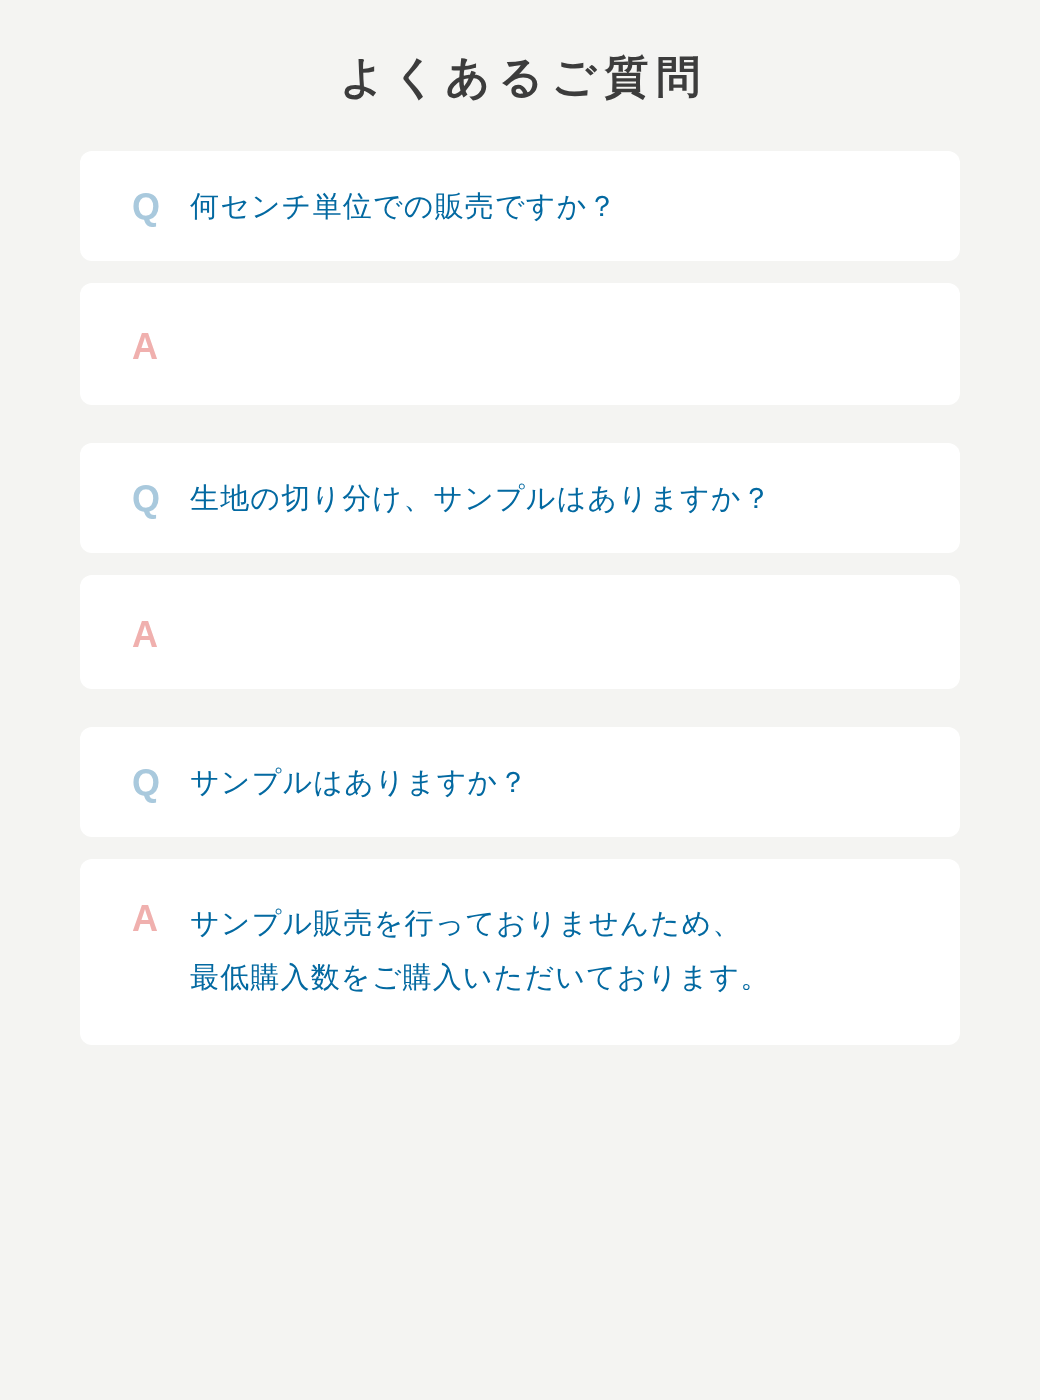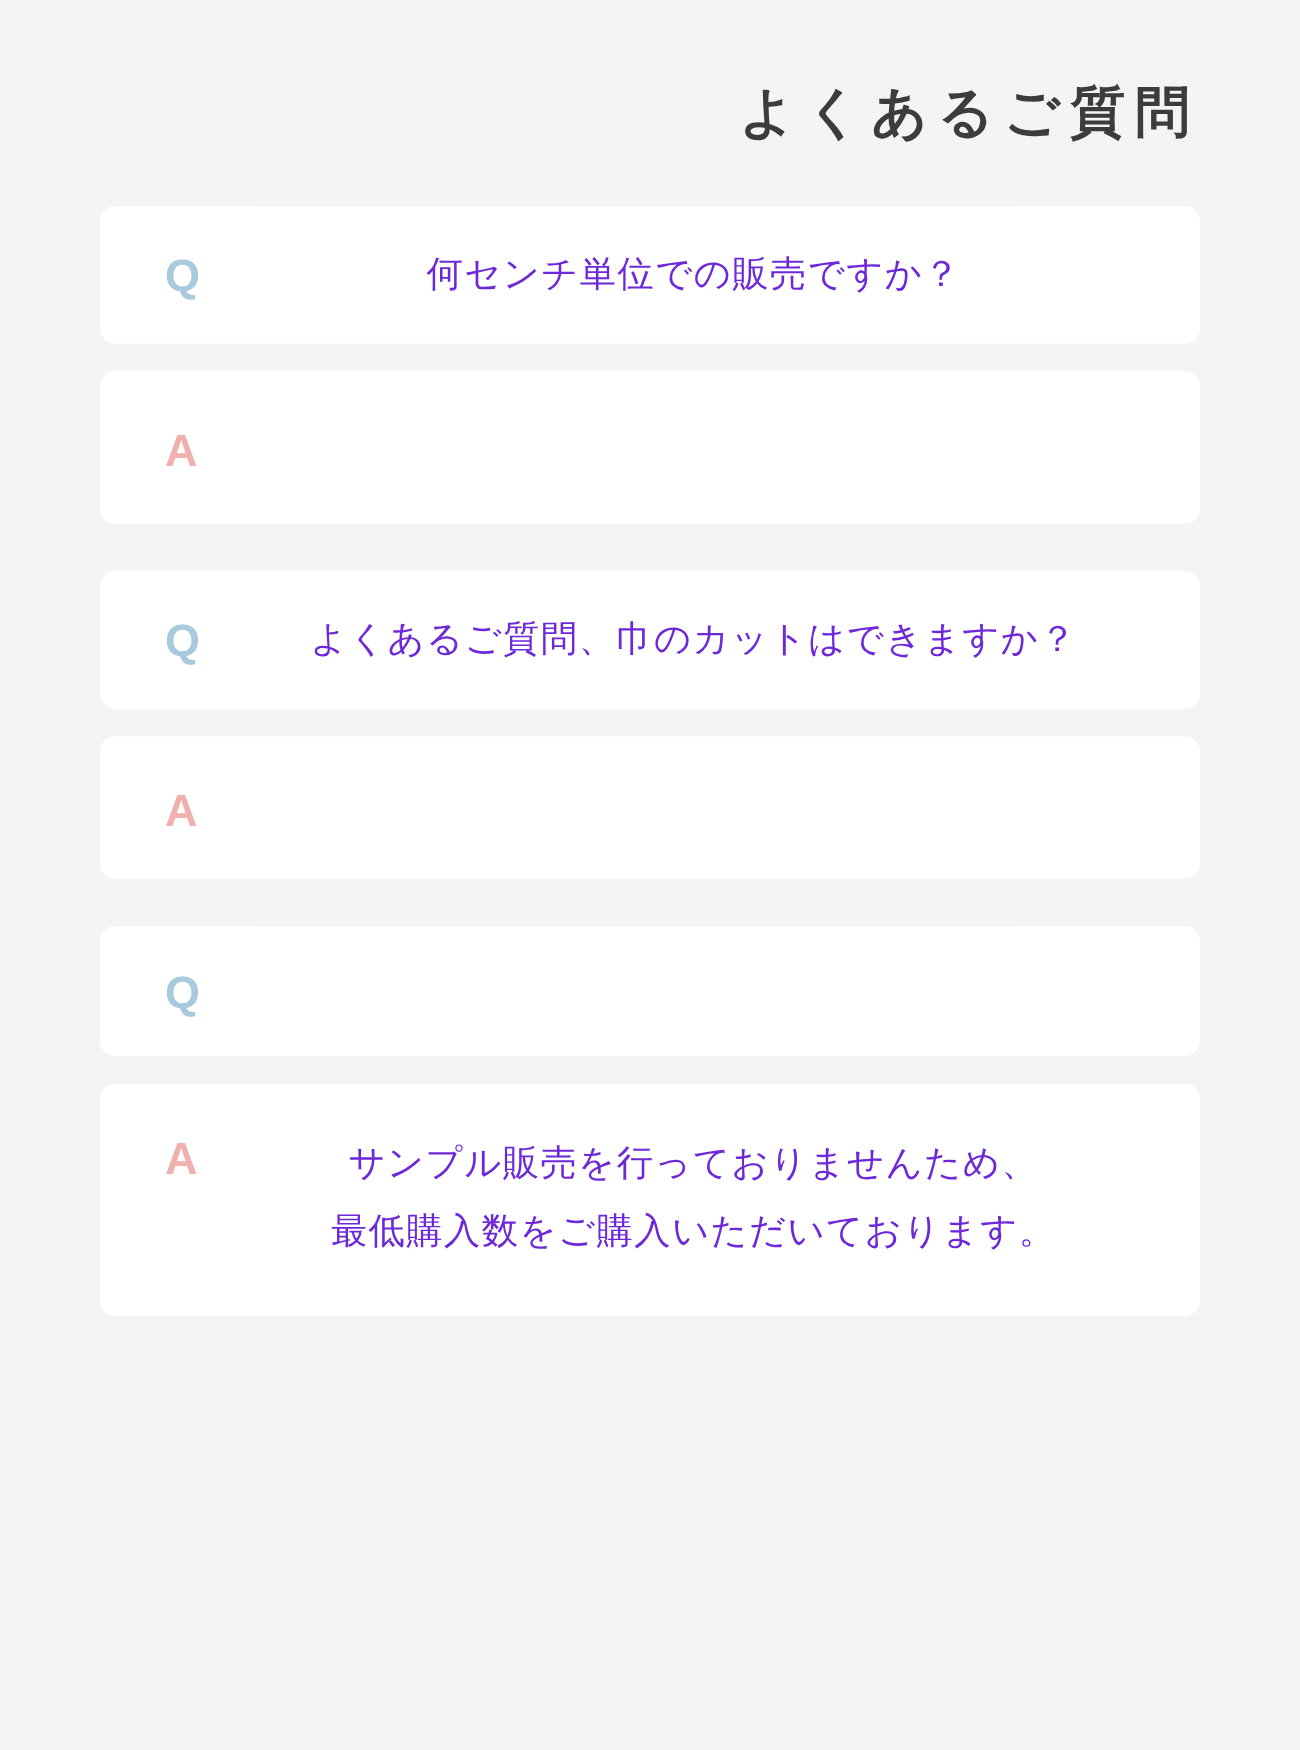--- a/index.html
+++ b/index.html
@@ -15,22 +15,22 @@
   }
   .page {
     position: relative;
     width: 1040px;
     height: 1400px;
     box-sizing: border-box;
     padding: 0 80px;
   }
   .page-title {
     margin: 0;
-    padding-top: 62px;
-    text-align: right;
+    padding-top: 48px;
+    text-align: center;
     font-size: 44px;
     line-height: 1.3;
     font-weight: 700;
     letter-spacing: 0.18em;
     color: #3c3c3c;
     text-indent: 0.18em;
   }
   .faq-list {
     margin-top: 46px;
     display: flex;
@@ -72,24 +72,23 @@
   .faq-card.q .marker {
     position: relative;
     top: 1px;
   }
   .faq-card.a .marker {
     position: relative;
     top: 4px;
   }
   .text {
     flex: 1 1 auto;
-    color: #6d28d9;
+    color: #0369a1;
     font-size: 29px;
     letter-spacing: 0.04em;
-    text-align: center;
   }
   .faq-card.q .text {
     line-height: 1.45;
   }
   .faq-card.a .text {
     line-height: 1.85;
     white-space: pre-line;
   }
 </style>
 </head>
@@ -105,29 +104,30 @@
       <span class="marker q-mark">Q</span>
       <span class="text">何センチ単位での販売ですか？</span>
     </div>
 
     <div class="faq-card a">
       <span class="marker a-mark">A</span>
     </div>
 
     <div class="faq-card q">
       <span class="marker q-mark">Q</span>
-      <span class="text">よくあるご質問、巾のカットはできますか？</span>
+      <span class="text">生地の切り分け、サンプルはありますか？</span>
     </div>
 
     <div class="faq-card a tight">
       <span class="marker a-mark">A</span>
     </div>
 
     <div class="faq-card q">
       <span class="marker q-mark">Q</span>
+      <span class="text">サンプルはありますか？</span>
     </div>
 
     <div class="faq-card a tight">
       <span class="marker a-mark">A</span>
       <span class="text">サンプル販売を行っておりませんため、
 最低購入数をご購入いただいております。</span>
     </div>
 
   </div>
 </div>

